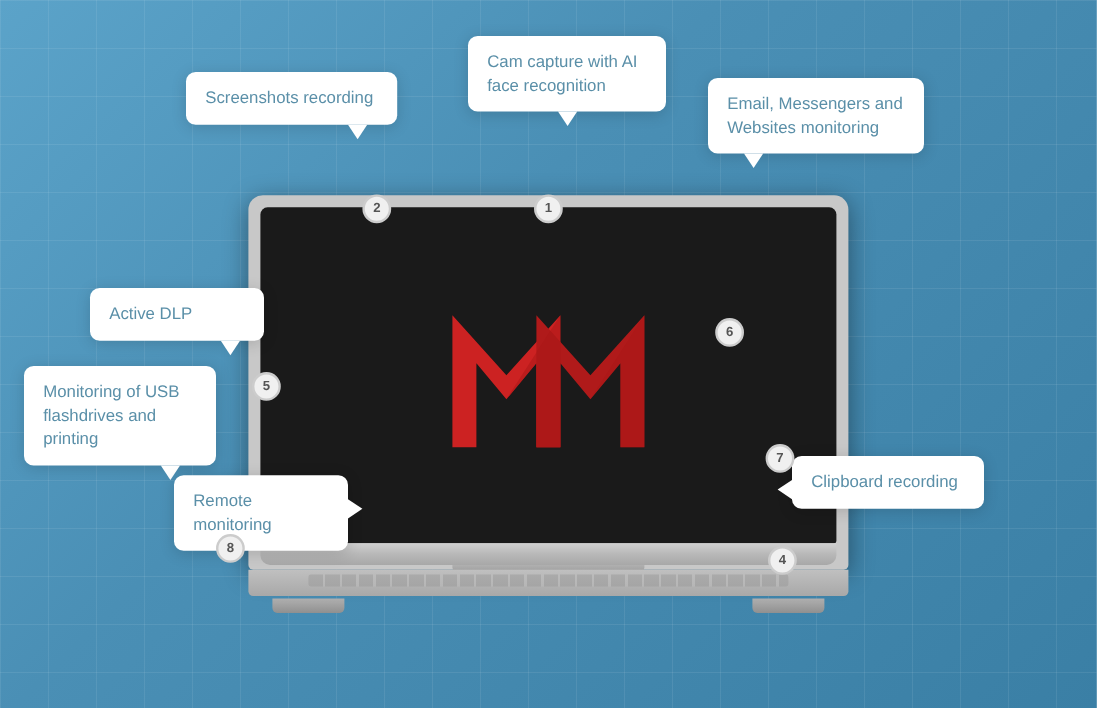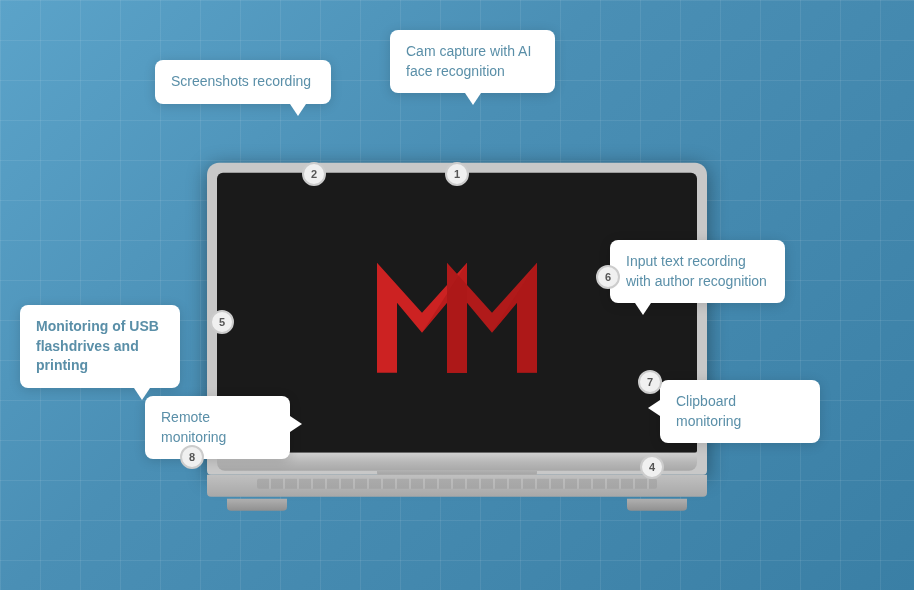--- a/index.html
+++ b/index.html
@@ -183,21 +183,21 @@
     }
 
     .tip-4 { top: 240px; left: 75px; width: 145px; }
     .tip-4::after {
       bottom: -12px; right: 20px;
       border-left: 8px solid transparent;
       border-right: 8px solid transparent;
       border-top: 12px solid white;
     }
 
-    .tip-5 { top: 305px; left: 20px; width: 160px; font-weight: bold; }
+    .tip-5 { top: 305px; left: 20px; width: 160px; }
     .tip-5::after {
       bottom: -12px; right: 30px;
       border-left: 8px solid transparent;
       border-right: 8px solid transparent;
       border-top: 12px solid white;
     }
 
     .tip-6 { top: 240px; left: 610px; width: 175px; }
     .tip-6::after {
       bottom: -12px; left: 25px;
@@ -237,32 +237,35 @@
 <div class="scene">
 
   <div class="tooltip tip-1">
     <span>Cam capture with AI face recognition</span>
   </div>
 
   <div class="tooltip tip-2">
     <span>Screenshots recording</span>
   </div>
 
-
+  <div class="tooltip tip-3">
+    <span>Email, Messengers and Websites monitoring</span>
+  </div>
+
+  <div class="tooltip tip-4">
+    <span>Active DLP</span>
+  </div>
 
   <div class="tooltip tip-5">
     <span>Monitoring of USB flashdrives and printing</span>
   </div>
 
-  <div class="tooltip tip-6">
-    <span>Input text recording with author recognition</span>
-  </div>
 
   <div class="tooltip tip-7">
-    <span>Clipboard monitoring</span>
+    <span>Clipboard recording</span>
   </div>
 
   <div class="tooltip tip-8">
     <span>Remote monitoring</span>
   </div>
 
   <div class="laptop-wrapper">
     <div class="laptop-screen-outer">
       <div class="laptop-screen-bezel">
 

